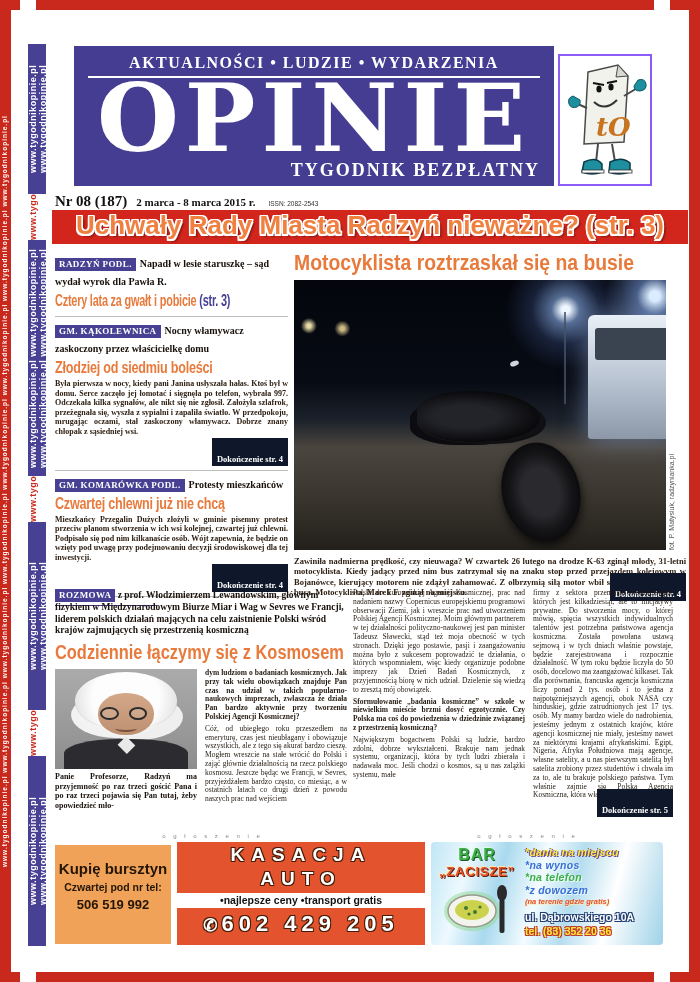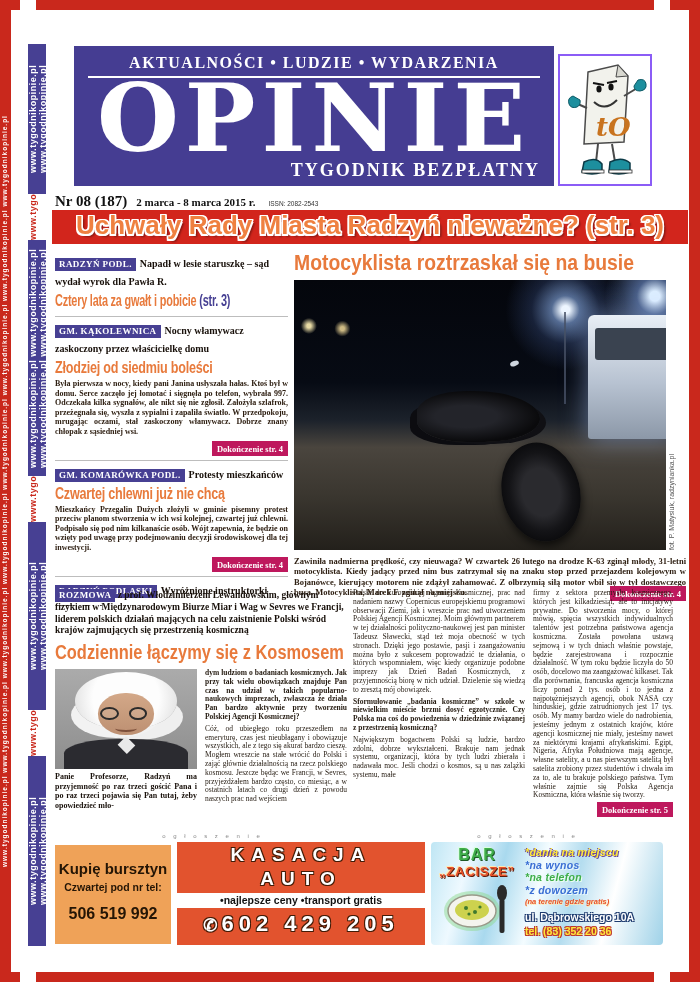--- a/index.html
+++ b/index.html
@@ -53,21 +53,21 @@
   .story:last-child { border-bottom:none; }
   .tag { display:inline-block; background:#474093; color:#fff; font:bold 9px "Liberation Serif", serif;
     padding:1px 4px 2px; letter-spacing:0.4px; vertical-align:baseline; }
   .kicker { font:bold 10px/12px "Liberation Serif", serif; color:#18100a; }
   .hline { font:bold 17px/20px "Liberation Sans", sans-serif; color:#e87a3c; letter-spacing:-0.3px;
     white-space:nowrap; transform:scaleX(0.74); transform-origin:0 50%; margin:2px 0 1px; }
   .hline.narrow { font-size:16px; transform:scaleX(0.68); }
   .href { color:#474093; }
   .body-t { font:bold 8px/9.6px "Liberation Serif", serif; color:#2f2013; text-align:justify; margin-top:1px; }
   .dokrow { text-align:right; margin-top:1px; }
-  .dok { display:inline-block; background:#be185d; color:#fff; font:bold 8.5px "Liberation Serif", serif; padding:3px 5px 2px; }
+  .dok { display:inline-block; background:#0f172a; color:#fff; font:bold 8.5px "Liberation Serif", serif; padding:16px 5px 2px; }
 
   
   .main-hline { position:absolute; left:294px; top:250px; font:bold 22px "Liberation Sans", sans-serif;
     color:#e87a3c; white-space:nowrap; transform:scaleX(0.88); transform-origin:0 50%; }
   .photo-crash { position:absolute; left:294px; top:280px; width:372px; height:270px; overflow:hidden;
     background:
       radial-gradient(circle at 73% 11%, #eef6ff 0 4px, rgba(150,190,255,0.55) 14px, rgba(80,110,180,0.25) 34px, transparent 60px),
       radial-gradient(circle at 97% 6%, #ddeeff 0 5px, rgba(140,180,255,0.5) 18px, transparent 50px),
       radial-gradient(circle at 4% 17%, rgba(255,240,180,0.9) 0 2px, transparent 8px),
       radial-gradient(circle at 13% 18%, rgba(255,230,160,0.8) 0 2px, transparent 8px),
@@ -116,21 +116,21 @@
   .iv-col4 { left:478px; top:0; width:140px; height:228px; }
   .iv-dok { position:absolute; right:12px; bottom:0; }
 
   
   .ads-label-row { position:absolute; left:55px; top:833px; width:630px; display:flex; justify-content:space-around;
     font:6px "Liberation Sans", sans-serif; color:#8a8a8a; letter-spacing:3px; }
   .ad-amber { position:absolute; left:55px; top:845px; width:116px; height:99px; background:#efa258;
     text-align:center; color:#241505; font-family:"Liberation Sans", sans-serif; padding-top:15px; }
   .ad-amber .l1 { font-weight:bold; font-size:15px; }
   .ad-amber .l2 { font-weight:bold; font-size:10.5px; margin-top:4px; }
-  .ad-amber .l3 { font-weight:bold; font-size:16px; margin-top:12px; }
+  .ad-amber .l3 { font-weight:bold; font-size:13px; margin-top:4px; }
   .ad-auto { position:absolute; left:177px; top:842px; width:248px; height:103px; background:#e2532e;
     text-align:center; font-family:"Liberation Sans", sans-serif; }
   .ad-auto .t { font-weight:bold; font-size:19px; color:#fff; letter-spacing:7px;
     text-shadow:-1px -1px 0 #431c07, 1px -1px 0 #431c07, -1px 1px 0 #431c07, 1px 1px 0 #431c07; margin-top:2px; }
   .ad-auto .band { background:#fff; color:#111; font-weight:bold; font-size:10.5px; line-height:15px; height:15px; margin-top:3px; white-space:nowrap; }
   .ad-auto .phone { font-weight:bold; font-size:22px; color:#fff; letter-spacing:5px; margin-top:3px;
     text-shadow:-1px -1px 0 #431c07, 1px -1px 0 #431c07, -1px 1px 0 #431c07, 1px 1px 0 #431c07; }
   .ad-auto .ph-ic { font-size:17px; letter-spacing:0; margin-right:4px; }
   .ad-bar { position:absolute; left:431px; top:842px; width:232px; height:103px; border-radius:4px; overflow:hidden;
     background:linear-gradient(105deg,#bfe6f4 0%,#eef9ff 16%,#a9d9ee 30%,#f4fcff 46%,#b4ddef 60%,#ffffff 76%,#9fd2e8 100%);

